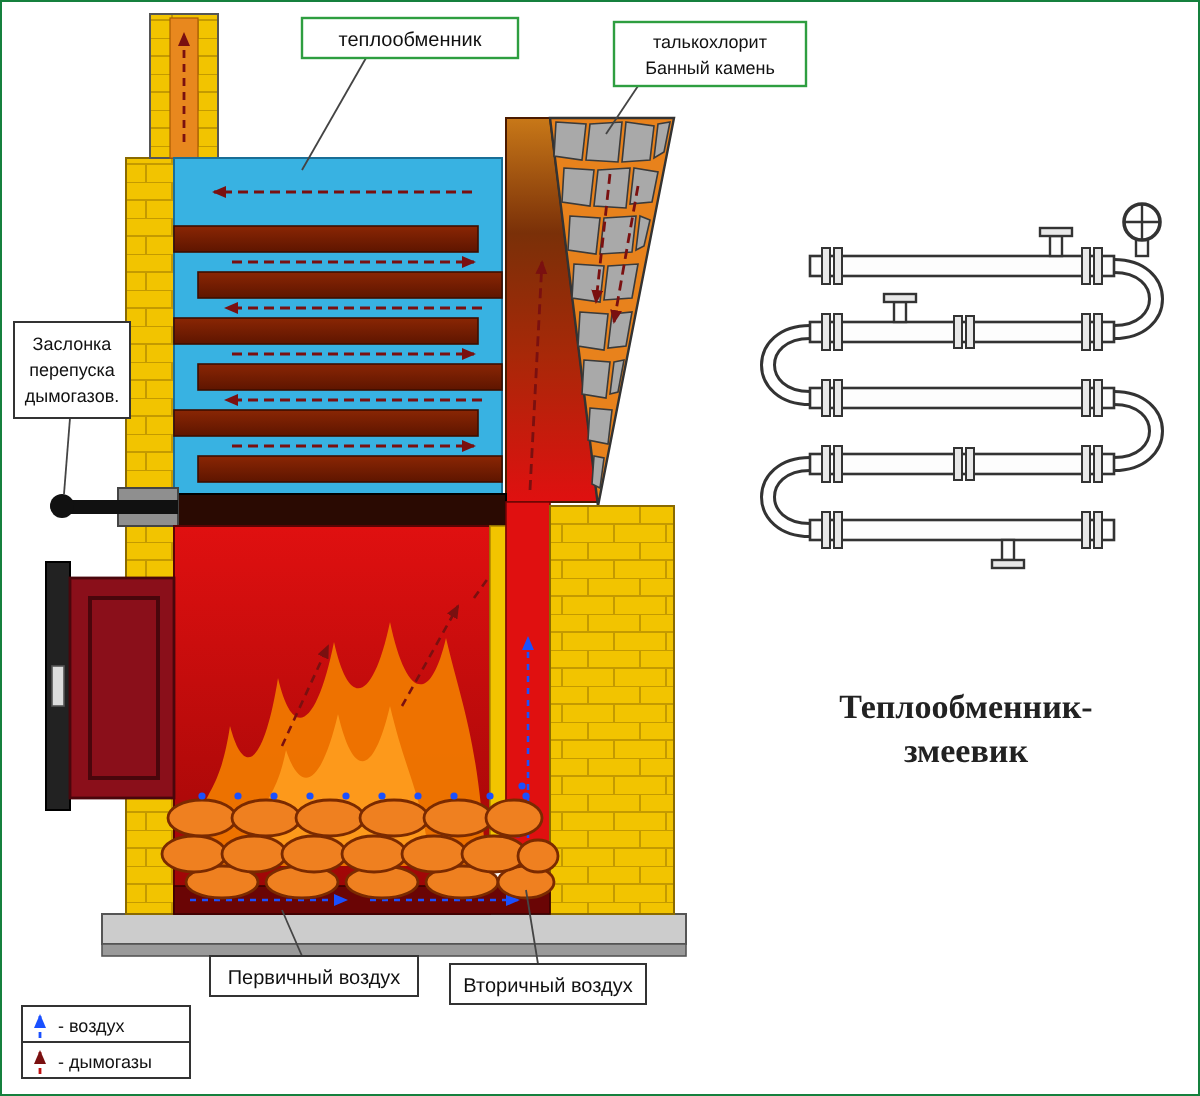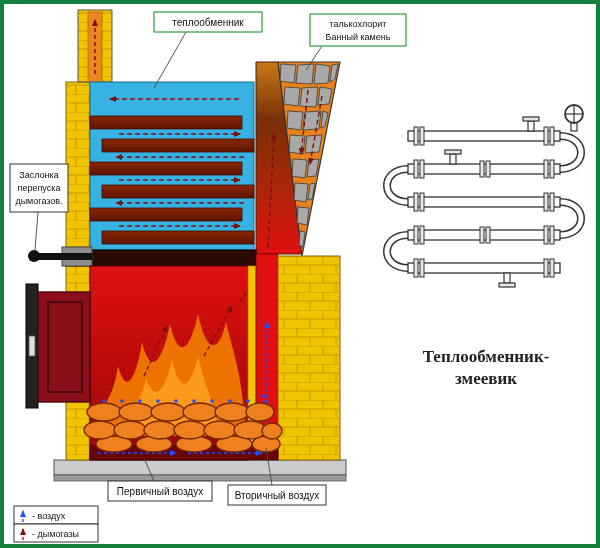--- a/index.html
+++ b/index.html
@@ -1,19 +1,19 @@
 <!DOCTYPE html>
 <html><head>
 <meta charset="utf-8">
 <style>
   html,body{margin:0;padding:0;background:#fff;}
   .canvas{
     position:relative;width:600px;height:548px;background:#fff;
     font-family:"Liberation Sans", sans-serif;overflow:hidden;
-    border:4px solid #15803d;box-sizing:border-box;
+    border:1px solid #15803d;box-sizing:border-box;
   }
   svg{display:block;}
   text{font-family:"Liberation Sans", sans-serif;fill:#111;}
   .lbl{font-size:10px;}
   .lbl-sm{font-size:9px;}
   .caption-text{font-family:"Liberation Serif", serif;font-weight:bold;font-size:17px;fill:#222;}
 </style>
 </head>
 <body>
 

